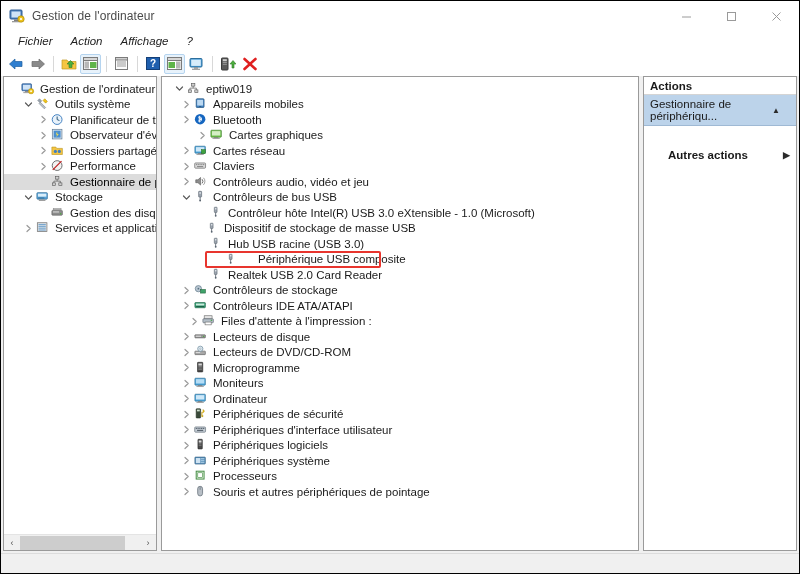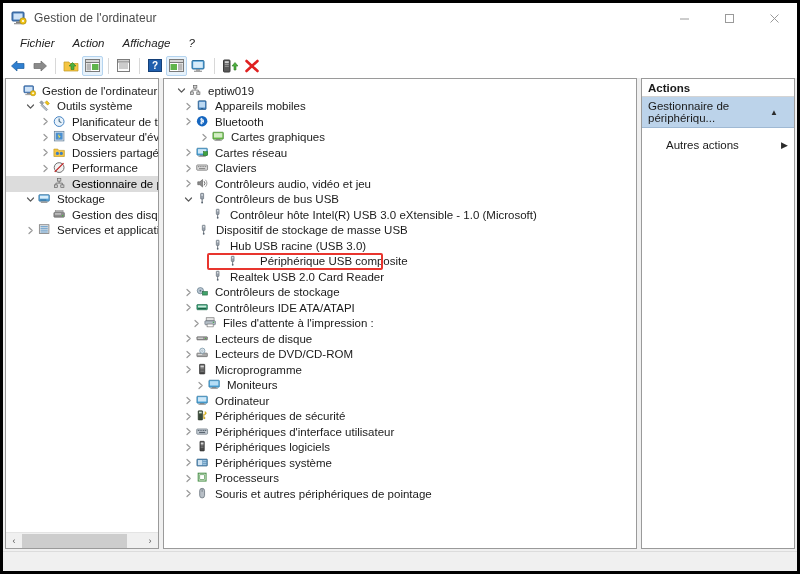--- a/index.html
+++ b/index.html
@@ -8,21 +8,21 @@
     width: 800px; height: 574px;
     overflow: hidden;
     background: #ffffff;
     font-family: "Liberation Sans", sans-serif;
   }
 
   #app {
     position: relative;
     width: 800px; height: 574px;
     background: #f0f0f0;
-    border: 3px solid #000000;
+    border: 1px solid #000000;
     display: flex;
     flex-direction: column;
   }
 
   
   .titlebar {
     height: 30px;
     background: #ffffff;
     display: flex;
     align-items: center;
@@ -209,21 +209,22 @@
     justify-content: center;
   }
   .actions-sub {
     height: 19px;
     display: flex;
     align-items: center;
     padding: 0 6px 0 24px;
     font-size: 11.5px;
     color: #1a1a1a;
     justify-content: space-between;
-    margin-top: 7px;
+    margin-top: 19px;
+    font-weight: bold;
   }
   .tri-up { font-size: 8px; color: #2b2b2b; }
   .tri-right { font-size: 9px; color: #2b2b2b; }
 
   
   .statusbar {
     flex: 0 0 20px;
     height: 20px;
     background: #f0f0f0;
     border-top: 1px solid #dcdcdc;
@@ -662,21 +663,21 @@
             <span class="ico">
               <svg width="13" height="13" viewBox="0 0 16 16">
                 <rect x="5.3" y="1.5" width="3.4" height="6.5" rx="0.6" fill="#9aa3ad" stroke="#5a6570" stroke-width="0.7"></rect>
                 <rect x="6.1" y="2.6" width="1.8" height="1.6" fill="#e4e9ee"></rect>
                 <rect x="6.5" y="8" width="1" height="3.2" fill="#5a6570"></rect>
                 <circle cx="7" cy="12" r="1.1" fill="#5a6570"></circle>
               </svg>
             </span>
             <span class="lbl">Contrôleur hôte Intel(R) USB 3.0 eXtensible - 1.0 (Microsoft)</span>
           </div>
-          <div class="row" style="padding-left:19px">
+          <div class="row" style="padding-left:29px">
             <span class="exp"></span>
             <span class="ico">
               <svg width="13" height="13" viewBox="0 0 16 16">
                 <rect x="5.3" y="1.5" width="3.4" height="6.5" rx="0.6" fill="#9aa3ad" stroke="#5a6570" stroke-width="0.7"></rect>
                 <rect x="6.1" y="2.6" width="1.8" height="1.6" fill="#e4e9ee"></rect>
                 <rect x="6.5" y="8" width="1" height="3.2" fill="#5a6570"></rect>
                 <circle cx="7" cy="12" r="1.1" fill="#5a6570"></circle>
               </svg>
             </span>
             <span class="lbl">Dispositif de stockage de masse USB</span>
@@ -805,21 +806,21 @@
               <svg width="14" height="14" viewBox="0 0 16 16">
                 <rect x="4" y="1.5" width="6" height="11" rx="0.6" fill="#4a4a4a" stroke="#2a2a2a" stroke-width="0.7"></rect>
                 <rect x="5" y="2.8" width="4" height="2.4" fill="#d4d4d4"></rect>
                 <rect x="5" y="6" width="4" height="0.9" fill="#8a8a8a"></rect>
                 <rect x="5" y="7.5" width="4" height="0.9" fill="#8a8a8a"></rect>
                 <rect x="5" y="9" width="4" height="0.9" fill="#8a8a8a"></rect>
               </svg>
             </span>
             <span class="lbl">Microprogramme</span>
           </div>
-          <div class="row" style="padding-left:30px">
+          <div class="row" style="padding-left:18px">
             <span class="exp chev">
               <svg width="9" height="9" viewBox="0 0 9 9">
                 <path d="M3,1.5 L6.2,4.5 L3,7.5" fill="none" stroke="#9a9a9a" stroke-width="1.2" stroke-linecap="round" stroke-linejoin="round"></path>
               </svg>
             </span>
             <span class="ico">
               <svg width="14" height="14" viewBox="0 0 16 16">
                 <rect x="1" y="2.5" width="12" height="8" rx="0.8" fill="#4aa3d8" stroke="#2a6b93" stroke-width="0.7"></rect>
                 <rect x="2.2" y="3.6" width="9.6" height="5" fill="#b6ddf5"></rect>
                 <rect x="4.5" y="10.6" width="5" height="1.1" fill="#7a7a7a"></rect>

